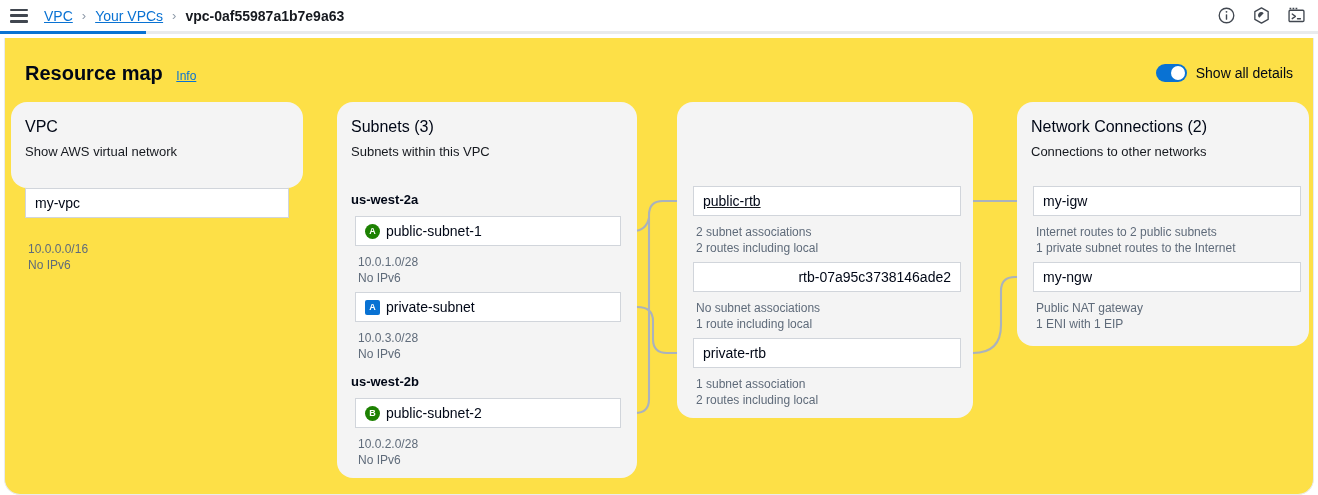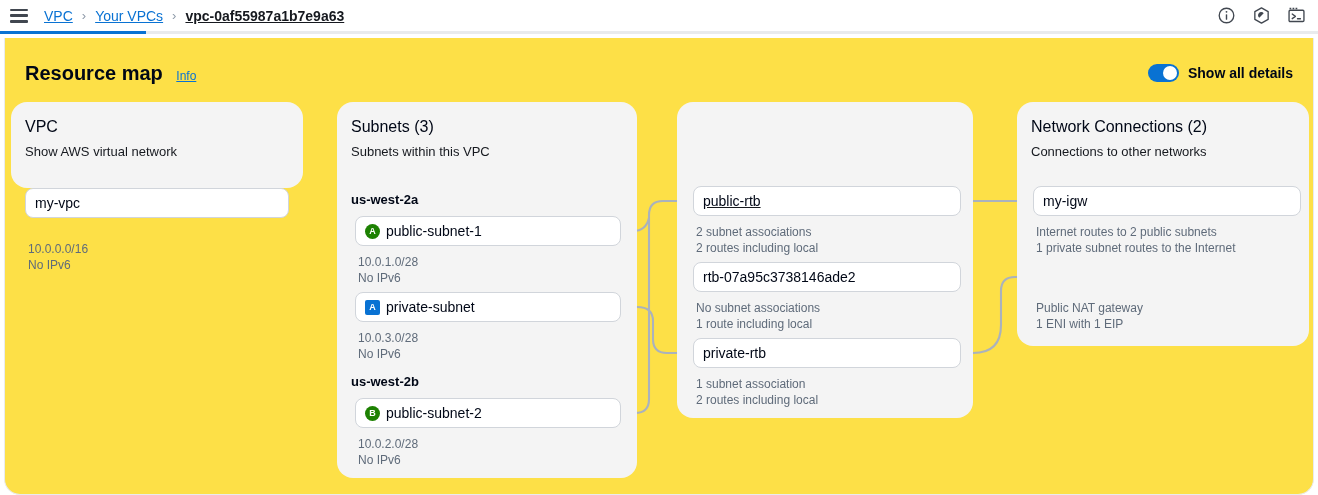--- a/index.html
+++ b/index.html
@@ -23,21 +23,21 @@
     cursor: pointer;
   }
   .hamburger span { display: block; height: 2.6px; background: #414750; border-radius: 1px; }
 
   .crumbs { display: flex; align-items: center; font-size: 14px; }
   .crumb-link {
     color: #0972d3; text-decoration: underline; cursor: pointer;
     font-size: 14px; white-space: nowrap;
   }
   .crumb-sep { color: #8d99a8; margin: 0 9px; font-size: 13px; }
-  .crumb-current { color: #16191f; font-weight: bold; font-size: 14px; white-space: nowrap; text-decoration: underline; }
+  .crumb-current { color: #16191f; font-weight: bold; font-size: 14px; white-space: nowrap; }
 
   .topicons {
     position: absolute; right: 6px; top: 0; height: 31px;
     display: flex; align-items: center; gap: 16px; padding-right: 6px;
   }
   .topicon { width: 19px; height: 19px; cursor: pointer; color: #414750; display:block; }
 
   
   .loadtrack {
     position: absolute; left: 0; top: 31px; width: 1318px; height: 3px;
@@ -61,21 +61,21 @@
     display: inline-block; vertical-align: middle;
   }
   .info-link {
     font-size: 12px; color: #0972d3; text-decoration: underline;
     margin-left: 9px; cursor: pointer; display: inline-block;
     vertical-align: middle; position: relative; top: 2px;
   }
 
   .toggle-wrap {
     position: absolute; right: 0; top: 2px;
-    display: flex; align-items: center; gap: 9px; cursor: pointer; font-weight: bold;
+    display: flex; align-items: center; gap: 9px; cursor: pointer;
   }
   .toggle {
     width: 31px; height: 18px; border-radius: 9px; background: #0972d3;
     position: relative; flex: none;
   }
   .toggle .knob {
     position: absolute; top: 2px; left: 15px;
     width: 14px; height: 14px; border-radius: 50%; background: #fff;
   }
   .toggle-label { font-size: 14px; color: #000716; white-space: nowrap; }
@@ -85,21 +85,21 @@
     position: absolute;
     background: #f4f4f4;
     border-radius: 16px;
   }
   .panel-title { font-size: 16px; color: #000716; }
   .panel-sub { font-size: 13px; color: #16191f; margin-top: 8px; }
 
   .az-label { font-size: 13px; font-weight: bold; color: #000716; }
 
   .node {
-    background: #ffffff; border: 1px solid #d1d5db; border-radius: 8px;
+    background: #ffffff; border: 1px solid #d1d5db; border-radius: 0;
     height: 30px; display: flex; align-items: center; padding: 8px 9px;
     cursor: pointer;
   }
   .node-name { font-size: 14px; color: #000716; white-space: nowrap; }
 
   .badge {
     width: 15px; height: 15px; color: #ffffff; font-size: 9px; font-weight: bold;
     display: flex; align-items: center; justify-content: center;
     margin-right: 6px; flex: none;
   }
@@ -235,21 +235,21 @@
   <div class="panel" style="left:672px; top:64px; width:296px; height:316px;"></div>
 
   <div class="node" style="position:absolute; left:688px; top:148px; width:268px;text-decoration:underline;">
     <span class="node-name">public-rtb</span>
   </div>
   <div class="meta" style="position:absolute; left:688px; top:181px;">
     <div>2 subnet associations</div>
     <div>2 routes including local</div>
   </div>
 
-  <div class="node" style="position:absolute; left:688px; top:224px; width:268px;">
+  <div class="node" style="position:absolute; left:688px; top:224px; width:268px;justify-content:flex-end;">
     <span class="node-name">rtb-07a95c3738146ade2</span>
   </div>
   <div class="meta" style="position:absolute; left:688px; top:257px;">
     <div>No subnet associations</div>
     <div>1 route including local</div>
   </div>
 
   <div class="node" style="position:absolute; left:688px; top:300px; width:268px;align-items:center;">
     <span class="node-name">private-rtb</span>
   </div>
@@ -265,18 +265,21 @@
   </div>
 
   <div class="node" style="position:absolute; left:1028px; top:148px; width:268px;">
     <span class="node-name">my-igw</span>
   </div>
   <div class="meta" style="position:absolute; left:1028px; top:181px;">
     <div>Internet routes to 2 public subnets</div>
     <div>1 private subnet routes to the Internet</div>
   </div>
 
+  <div class="node" style="position:absolute; left:1028px; top:224px; width:268px;">
+    <span class="node-name">my-ngw</span>
+  </div>
   <div class="meta" style="position:absolute; left:1028px; top:257px;">
     <div>Public NAT gateway</div>
     <div>1 ENI with 1 EIP</div>
   </div>
 
 </div>
 
 </body></html>

